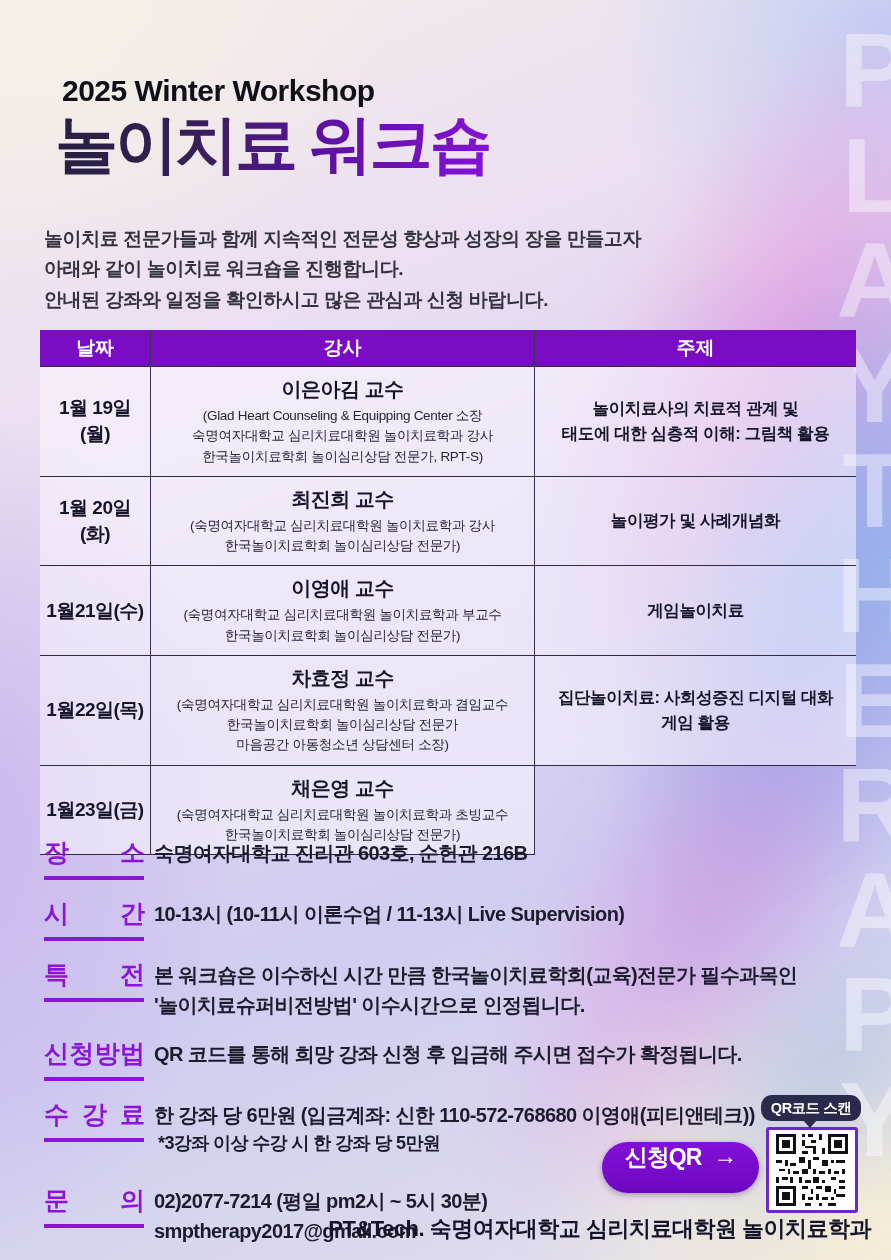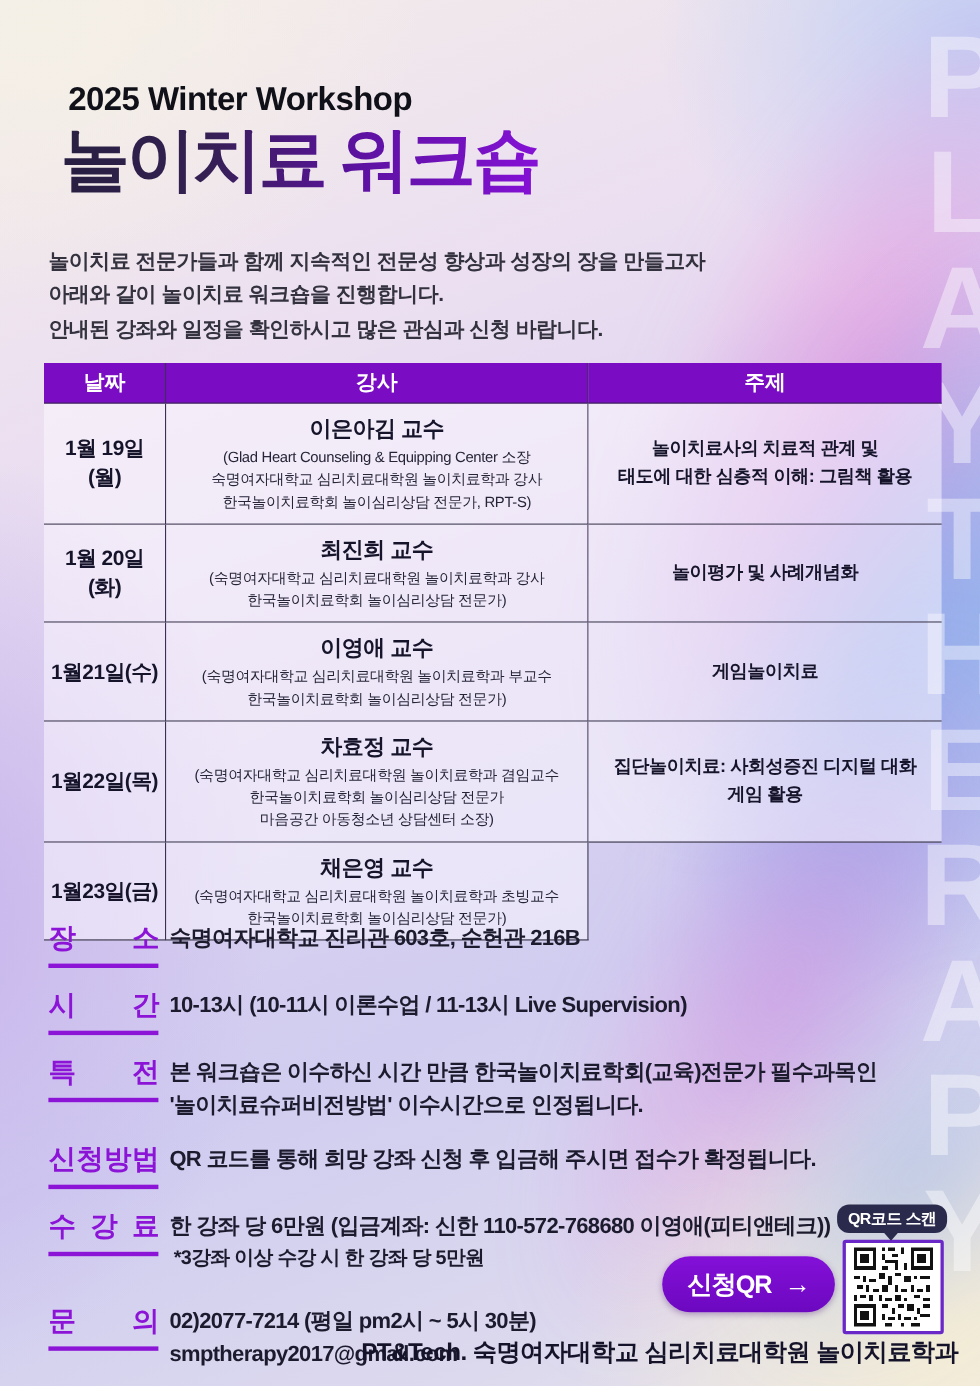--- a/index.html
+++ b/index.html
@@ -74,21 +74,21 @@
   }
   .sec-body { padding-top:2px; }
   .sec-line { font-size:20px; font-weight:700; color:#1c1b2e; line-height:1.5; letter-spacing:-.6px; }
   .sec-line.small { font-size:18px; line-height:1.45; padding-left:4px; }
   .sec.contact { margin-top:28px; }
 
   
   .apply-btn {
     position:absolute; left:602px; top:1142px; width:157px; height:51px; border-radius:26px;
     background:linear-gradient(180deg,#8410d8,#6c08c0); border:none; cursor:pointer;
-    display:flex; align-items:center; justify-content:center; gap:12px;
+    display:flex; justify-content:center; gap:12px;
     color:#fff; font-family:inherit; font-size:23px; font-weight:800; letter-spacing:-1px;
     box-shadow:0 2px 6px rgba(60,10,110,.35);
   }
   .apply-arrow { font-size:24px; font-weight:800; }
   .qr-tooltip {
     position:absolute; left:761px; top:1095px; width:100px; height:26px; border-radius:11px;
     background:#2a2a4c; color:#fff; font-size:14.5px; font-weight:700; letter-spacing:-.5px;
     display:flex; align-items:center; justify-content:center; z-index:3;
   }
   .qr-pointer {

